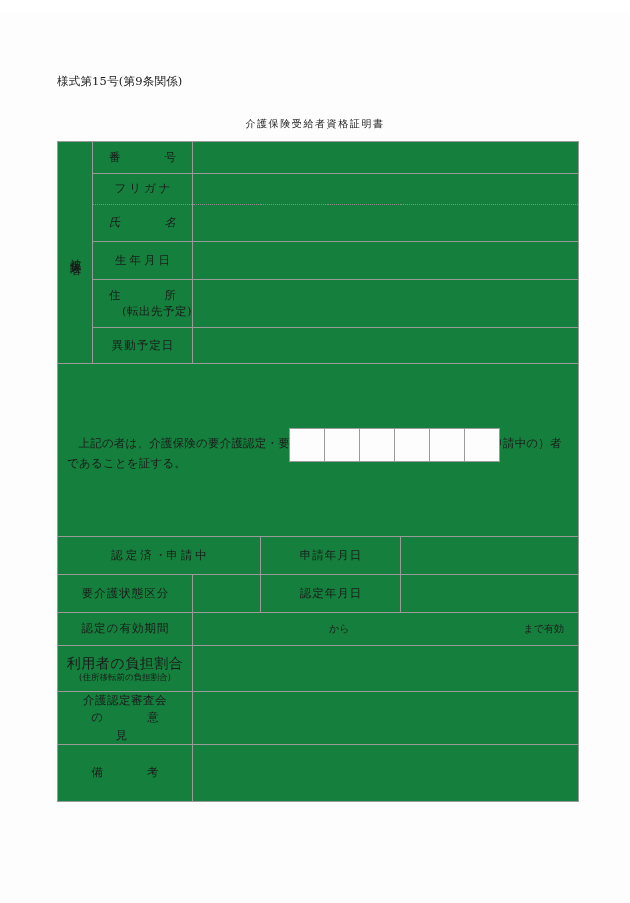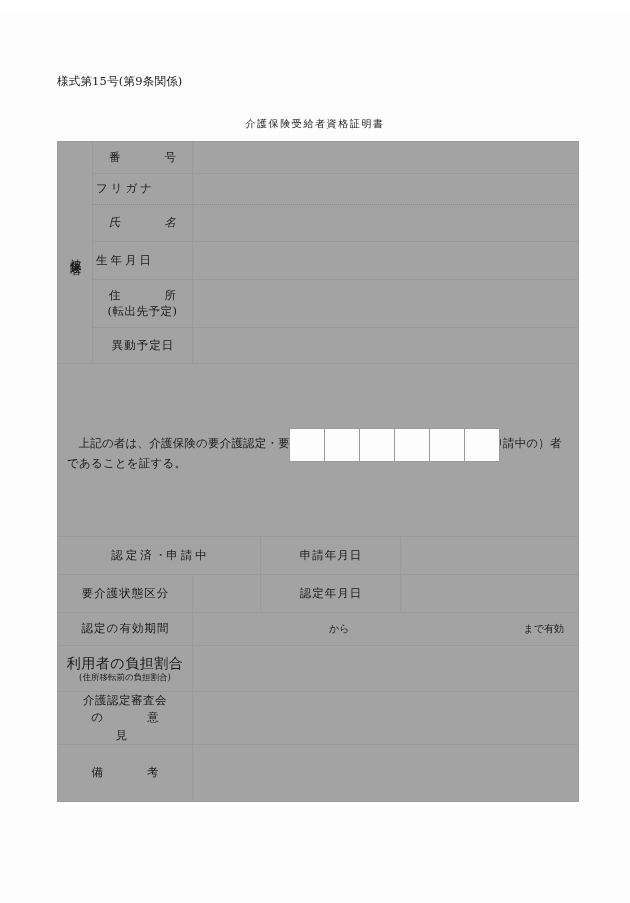--- a/index.html
+++ b/index.html
@@ -50,40 +50,40 @@
     top: 129px;
     width: 521px;
     border-collapse: collapse;
     table-layout: fixed;
     font-size: 11.5px;
   }
   .form-table td {
     border: 1px solid #9a9a9a;
     padding: 0;
     vertical-align: middle;
-    background: #a3a3a3;
+    background: #15803d;
   }
 
   
   .lbl {
     display: block;
-    text-align: center;
+    text-align: right;
     letter-spacing: 0.5px;
     line-height: 1.35;
   }
   .lbl-wide {
     display: block;
     text-align: center;
     letter-spacing: 7px;
     text-indent: 7px;
     line-height: 1.35;
   }
   .lbl-mid {
     display: block;
-    text-align: left;
+    text-align: center;
     letter-spacing: 3px;
     text-indent: 3px;
     line-height: 1.35;
     font-family: Liberation Serif, serif;
   }
   .lbl-tight {
     display: block;
     text-align: center;
     letter-spacing: 1px;
     text-indent: 1px;

